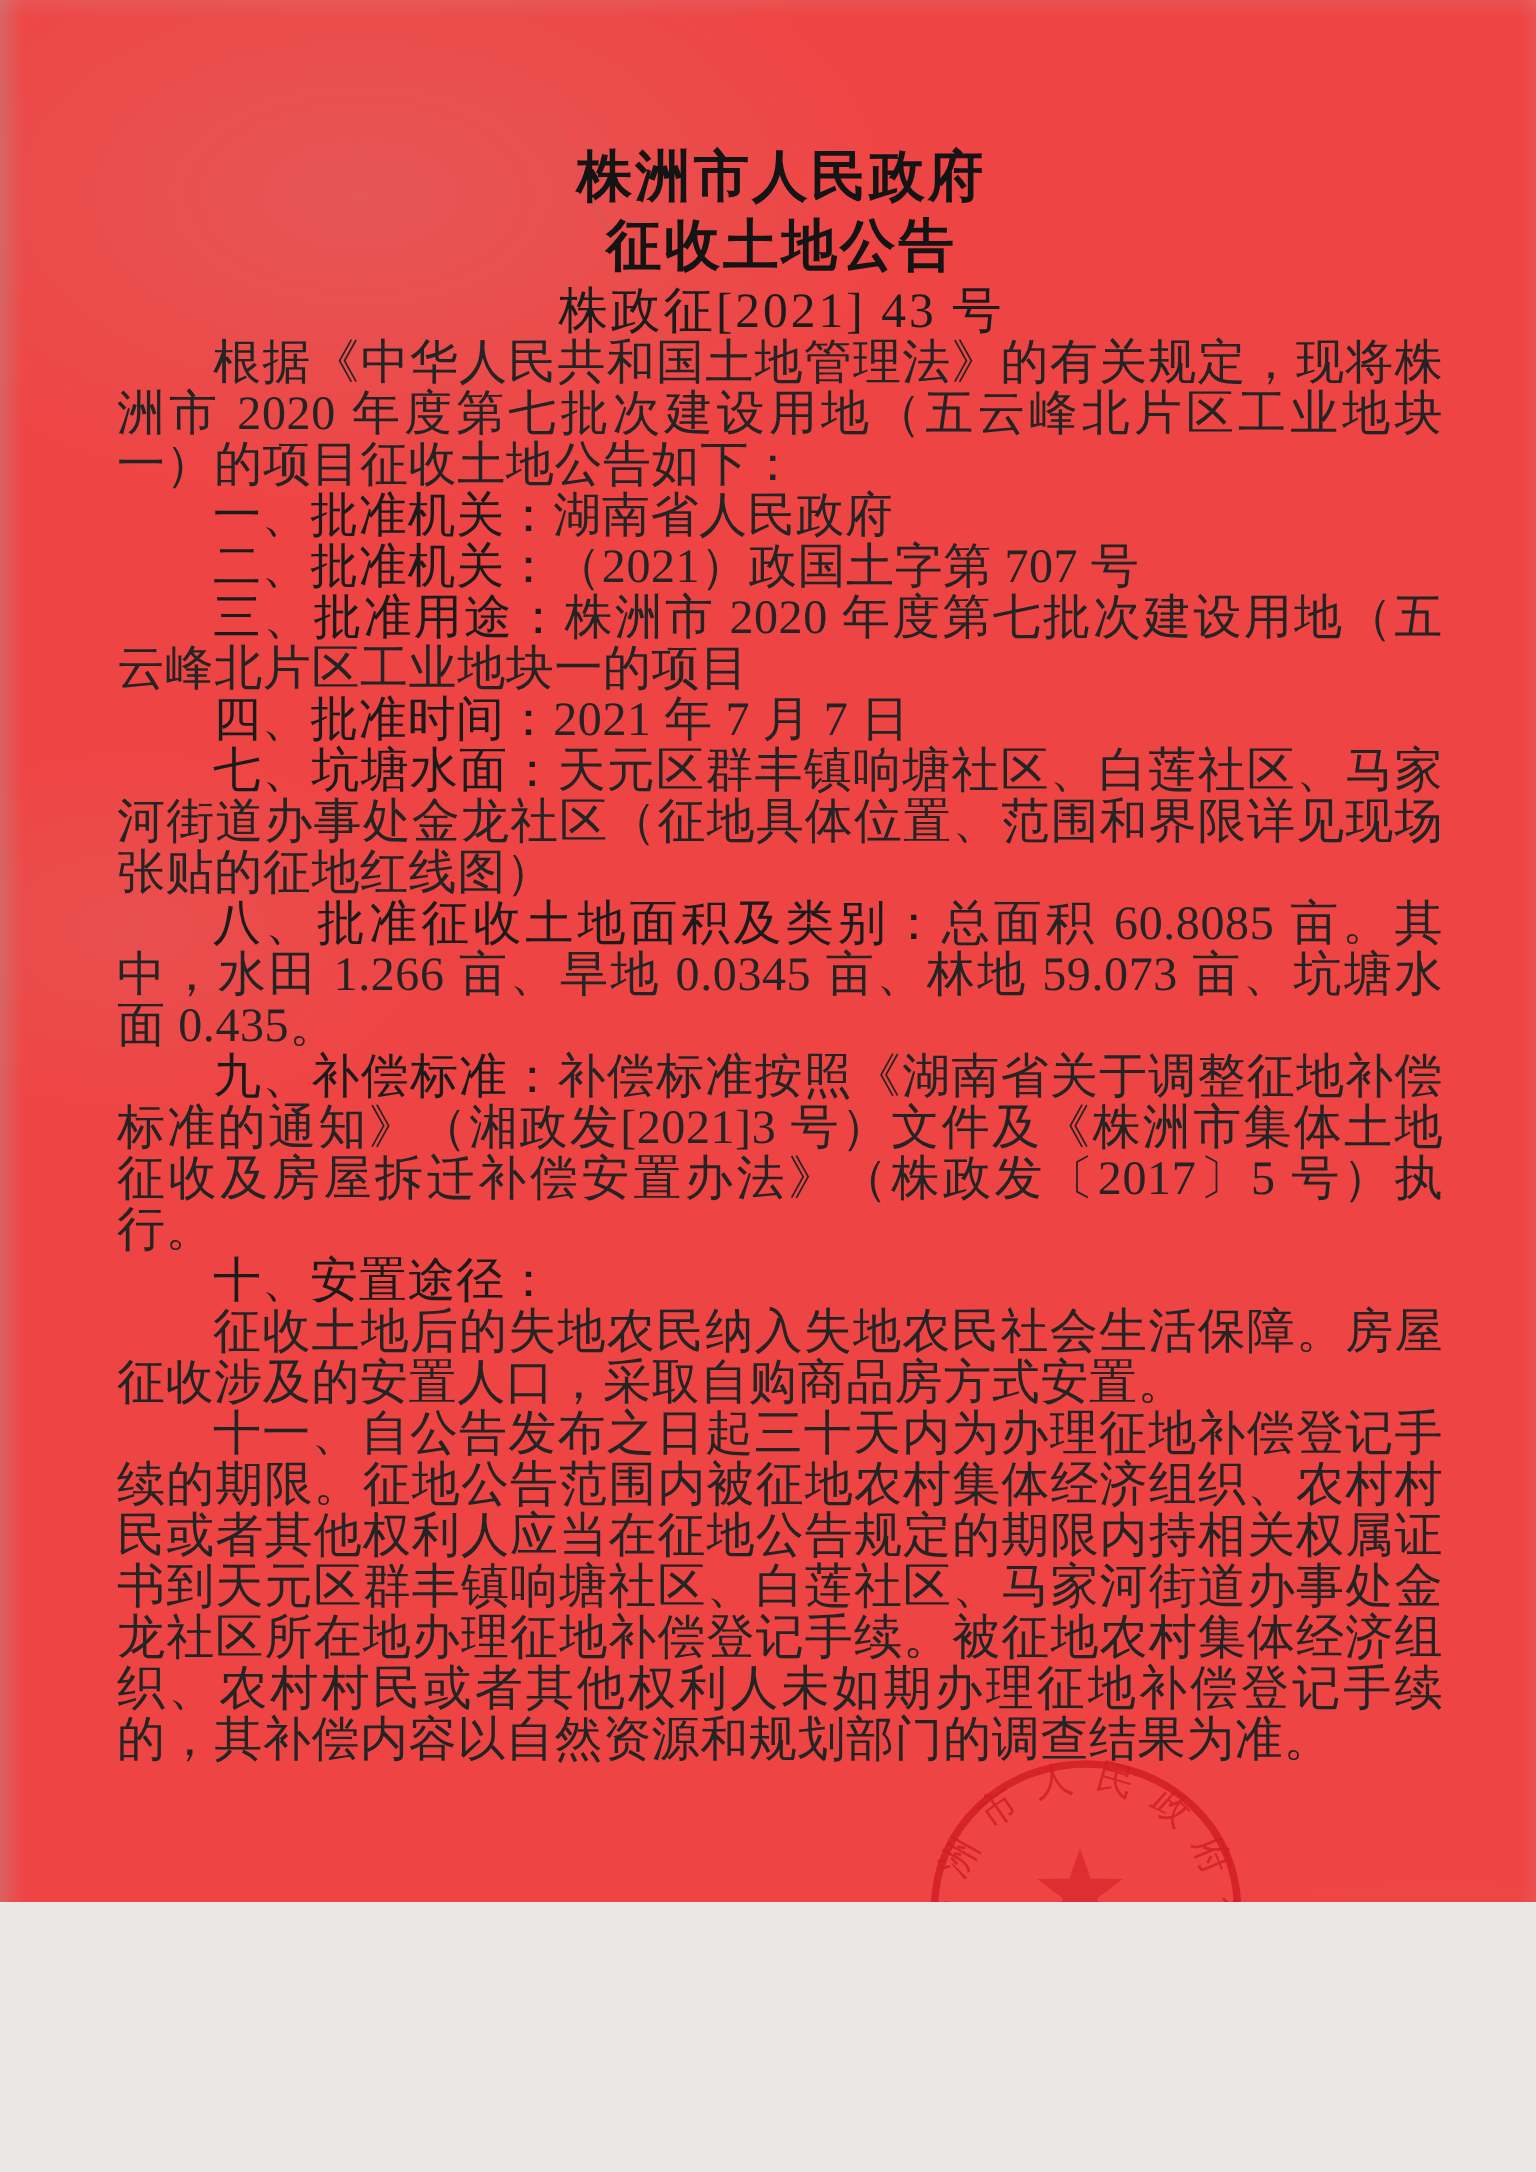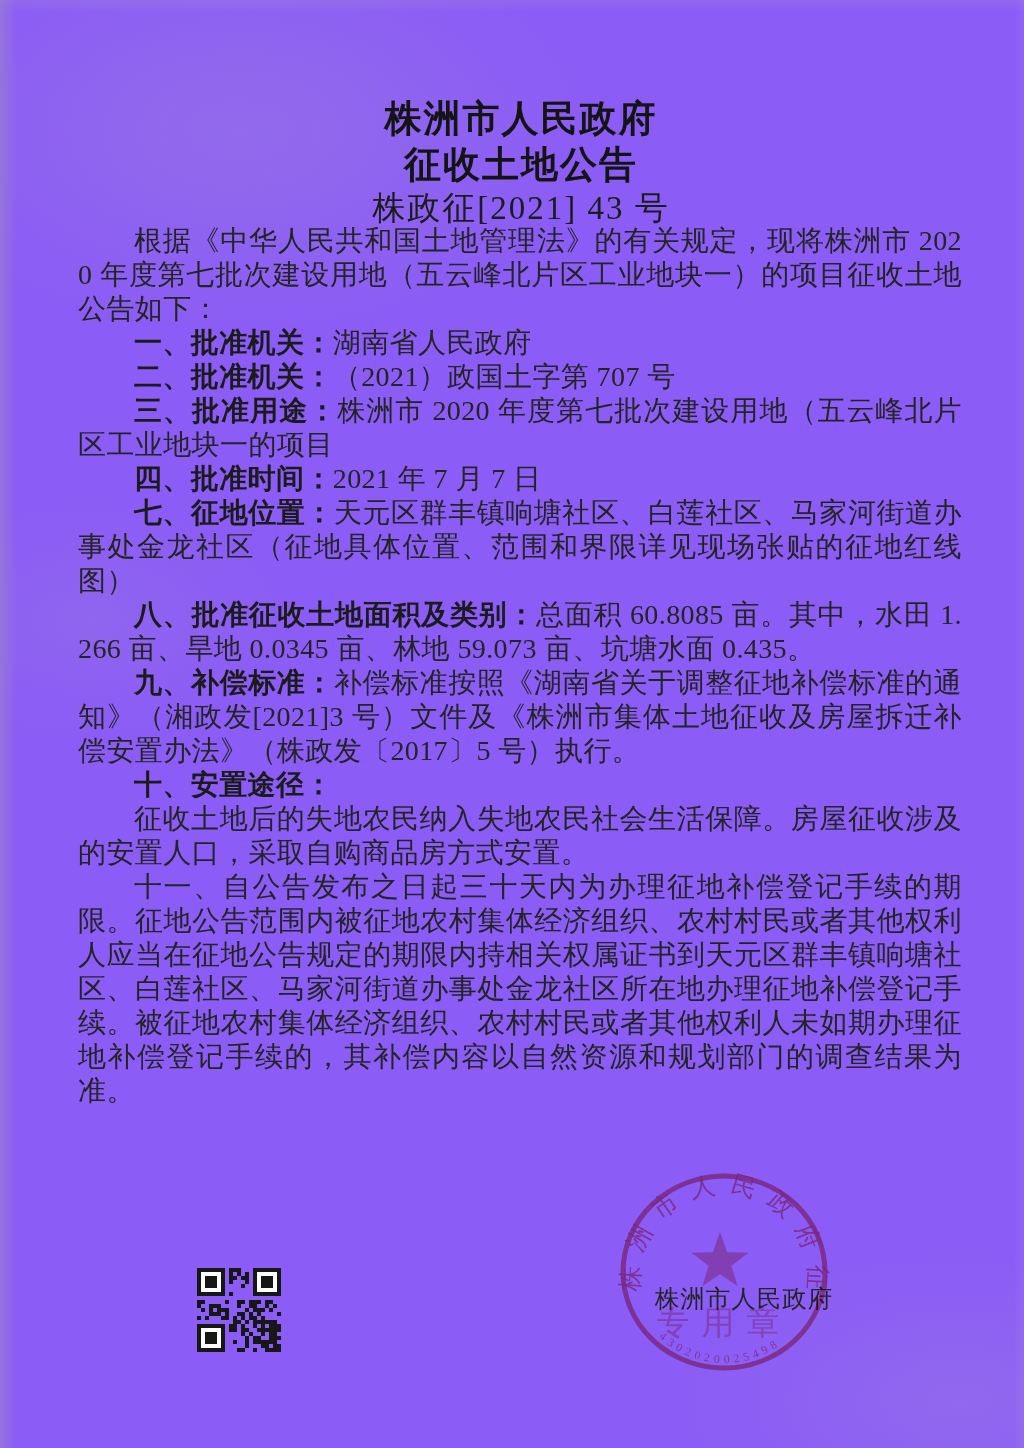--- a/index.html
+++ b/index.html
@@ -1,19 +1,19 @@
 <!DOCTYPE html>
 <html lang="zh"><head>
 <meta charset="utf-8">
 <style>
   html,body{margin:0;padding:0;}
   body{width:1024px;height:1448px;background:#e9e8e6;}
   .page{
-    position:relative;width:1024px;height:1448px;overflow:hidden;
-    background:#8b5cf6;
+    position:relative;width:1024px;height:1268px;overflow:hidden;
+    background:#ef4444;
     font-family:"Liberation Serif","DejaVu Serif",serif;
     color:#232323;
   }
   
   .page::before{
     content:"";position:absolute;inset:0;pointer-events:none;
     background:
       linear-gradient(90deg, rgba(168,166,162,.30), rgba(168,166,162,0) 16px),
       linear-gradient(270deg, rgba(190,188,184,.10), rgba(190,188,184,0) 10px),
       linear-gradient(180deg, rgba(190,188,184,.12), rgba(190,188,184,0) 12px),
@@ -27,26 +27,26 @@
     background:linear-gradient(rgba(120,118,115,0), rgba(120,118,115,.16) 40%, rgba(120,118,115,0));
   }
   .header{
     position:absolute;top:96px;left:18px;width:1006px;
     text-align:center;color:#141414;
   }
   .title-line{font-size:37px;font-weight:700;line-height:46px;letter-spacing:2px;}
   .doc-no{margin-top:5px;font-size:33px;line-height:30px;letter-spacing:2px;color:#1c1c1c;font-weight:400;}
   .body-text{
     position:absolute;top:224px;left:78px;width:884px;
-    font-size:28px;line-height:34px;letter-spacing:.4px;
+    font-size:32px;line-height:34px;letter-spacing:.4px;
     text-align:justify;text-justify:inter-character;word-break:break-all;
     color:#242424;
   }
   .body-text p{margin:0;text-indent:2em;}
-  .body-text b{font-weight:700;color:#1b1b1b;}
+  .body-text b{font-weight:400;color:#1b1b1b;}
   .signature{
     position:absolute;left:613px;top:1282px;width:262px;
     text-align:center;font-size:24.5px;line-height:34.5px;color:#242424;
     letter-spacing:1px;
   }
   .qr{position:absolute;left:197px;top:1268px;width:84px;height:84px;}
   .seal{
     position:absolute;left:616px;top:1172px;width:216px;height:206px;
     mix-blend-mode:multiply;opacity:.88;filter:blur(.3px);pointer-events:none;
   }
@@ -63,21 +63,21 @@
     <div class="title-line">征收土地公告</div>
     <div class="doc-no">株政征[2021] 43 号</div>
   </div>
 
   <div class="body-text">
     <p><b></b><span>根据《中华人民共和国土地管理法》的有关规定，现将株洲市 2020 年度第七批次建设用地（五云峰北片区工业地块一）的项目征收土地公告如下：</span></p>
     <p><b>一、批准机关：</b><span>湖南省人民政府</span></p>
     <p><b>二、批准机关：</b><span>（2021）政国土字第 707 号</span></p>
     <p><b>三、批准用途：</b><span>株洲市 2020 年度第七批次建设用地（五云峰北片区工业地块一的项目</span></p>
     <p><b>四、批准时间：</b><span>2021 年 7 月 7 日</span></p>
-    <p><b>七、征地位置：</b><span>天元区群丰镇响塘社区、白莲社区、马家河街道办事处金龙社区（征地具体位置、范围和界限详见现场张贴的征地红线图）</span></p>
+    <p><b>七、坑塘水面：</b><span>天元区群丰镇响塘社区、白莲社区、马家河街道办事处金龙社区（征地具体位置、范围和界限详见现场张贴的征地红线图）</span></p>
     <p><b>八、批准征收土地面积及类别：</b><span>总面积 60.8085 亩。其中，水田 1.266 亩、旱地 0.0345 亩、林地 59.073 亩、坑塘水面 0.435。</span></p>
     <p><b>九、补偿标准：</b><span>补偿标准按照《湖南省关于调整征地补偿标准的通知》（湘政发[2021]3 号）文件及《株洲市集体土地征收及房屋拆迁补偿安置办法》（株政发〔2017〕5 号）执行。</span></p>
     <p><b>十、安置途径：</b><span></span></p>
     <p><b></b><span>征收土地后的失地农民纳入失地农民社会生活保障。房屋征收涉及的安置人口，采取自购商品房方式安置。</span></p>
     <p><b></b><span>十一、自公告发布之日起三十天内为办理征地补偿登记手续的期限。征地公告范围内被征地农村集体经济组织、农村村民或者其他权利人应当在征地公告规定的期限内持相关权属证书到天元区群丰镇响塘社区、白莲社区、马家河街道办事处金龙社区所在地办理征地补偿登记手续。被征地农村集体经济组织、农村村民或者其他权利人未如期办理征地补偿登记手续的，其补偿内容以自然资源和规划部门的调查结果为准。</span></p>
   </div>
 
   <div class="signature">
     <div>株洲市人民政府</div>
   </div>

